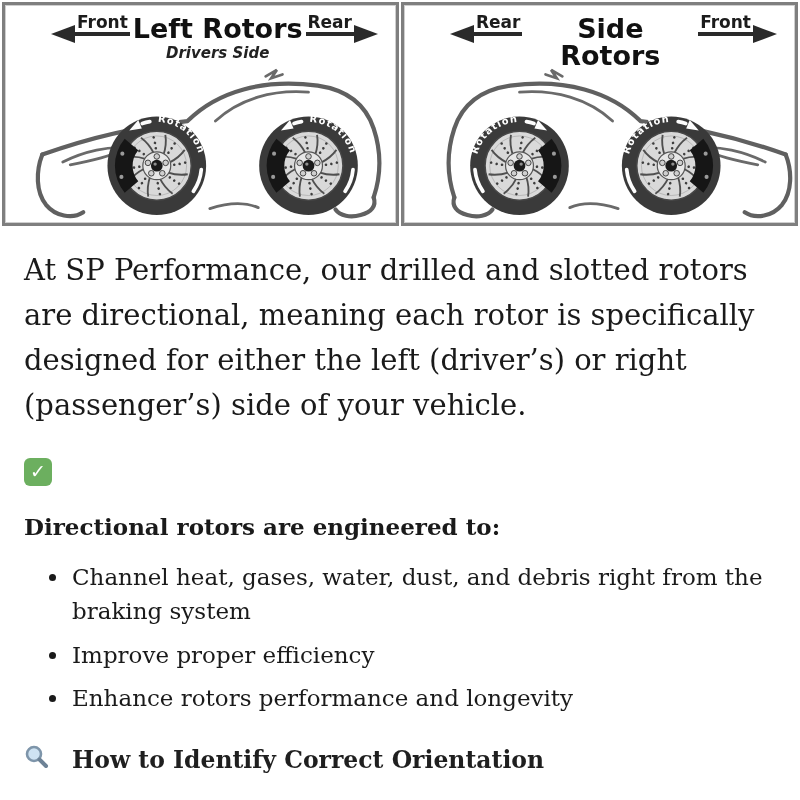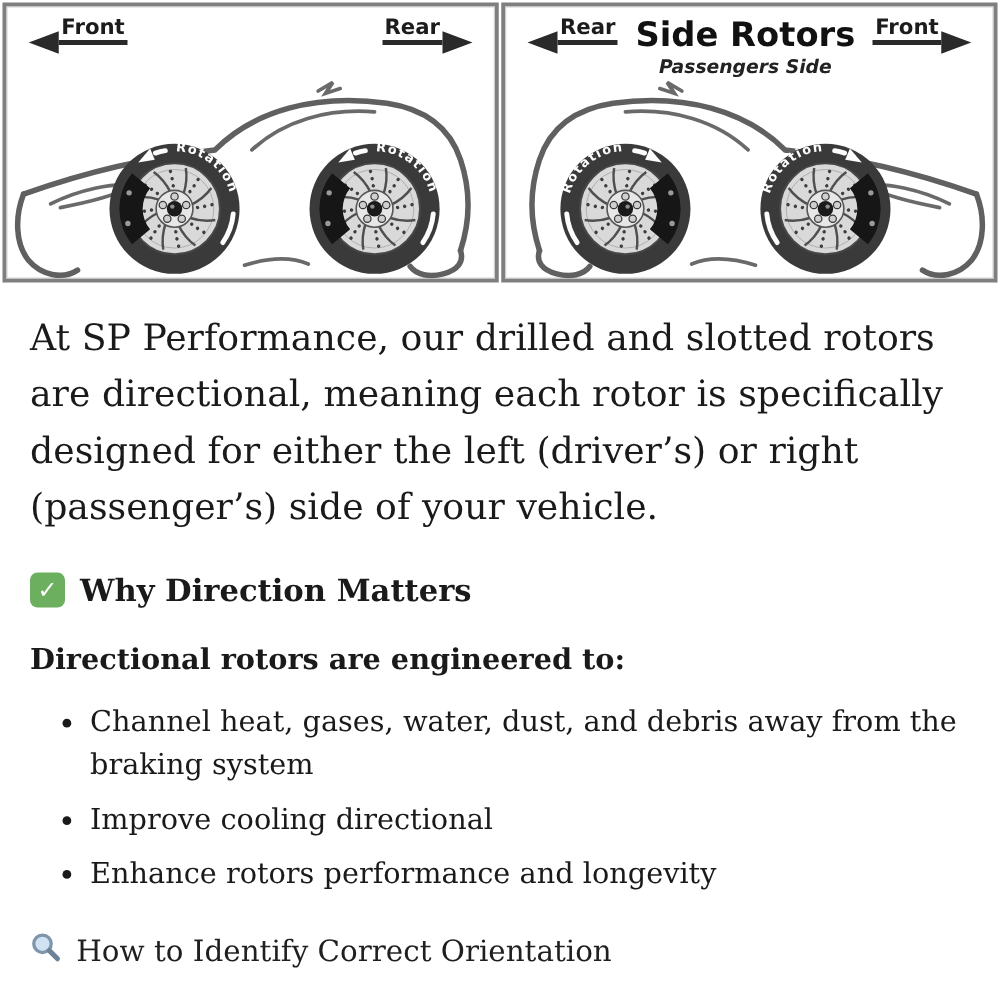--- a/index.html
+++ b/index.html
@@ -1,21 +1,21 @@
 <!DOCTYPE html>
 <html><head>
 <meta charset="utf-8">
 <style>
   html,body{margin:0;padding:0;background:#fff;}
   body{width:800px;height:800px;overflow:hidden;color:#1a1a1a;
        font-family:"DejaVu Serif","Liberation Serif",serif;}
 
   
   .diagram{display:flex;gap:2px;padding:2px 2px 0 2px;}
-  .panel{flex:1;border:3px solid #7f7f7f;background:#fff;box-shadow:inset 0 0 0 1px #cfcfcf;}
+  .panel{flex:1;border:3px solid #7f7f7f;background:#fff;box-shadow:inset 0 0 0 1px #cfcfcf;padding-left:28px;}
   .panel-header{display:flex;justify-content:space-between;align-items:flex-start;
                 height:48px;padding:8px 18px 0 18px;font-family:"DejaVu Sans","Liberation Sans",sans-serif;}
   .dir{display:flex;align-items:flex-end;}
   .dir-label{font-weight:bold;font-size:17px;color:#1c1c1c;
              border-bottom:4px solid #2a2a2a;padding:0 2px 0 2px;line-height:1.1;}
   .tri{width:0;height:0;border-top:9px solid transparent;border-bottom:9px solid transparent;margin-bottom:-7px;}
   .tri-left{border-right:24px solid #2a2a2a;}
   .tri-right{border-left:24px solid #2a2a2a;}
   .titles{text-align:center;margin-top:2px;}
   .panel-title{font-weight:bold;font-size:27px;line-height:1;color:#111;}
@@ -33,22 +33,22 @@
   .content{padding:6px 24px 0 24px;}
   .intro{font-size:29px;line-height:1.55;margin:16px 0 0 0;max-width:760px;}
   .h-check{display:flex;align-items:center;gap:12px;margin:30px 0 0 0;
            font-size:24.5px;font-weight:bold;}
   .check-box{width:28px;height:28px;border-radius:6px;background:#6caf5f;
              display:flex;align-items:center;justify-content:center;flex:0 0 auto;}
   .check-box span{color:#fff;font-family:"DejaVu Sans",sans-serif;font-size:19px;font-weight:bold;line-height:1;}
   .lead{font-size:23px;margin:27px 0 0 0;font-weight:bold;}
   ul.blist{margin:20px 0 0 0;padding:0 0 0 46px;}
   ul.blist li{font-size:23px;line-height:1.5;margin:0 0 9px 0;padding-left:2px;}
-  .h-mag{display:flex;align-items:center;gap:10px;margin:28px 0 0 0;
-         font-size:23.5px;font-weight:normal;color:#1f1f1f;}
+  .h-mag{display:flex;align-items:center;gap:21px;margin:28px 0 0 0;
+         font-size:23.5px;font-weight:bold;color:#1f1f1f;}
   .mag-ico{flex:0 0 auto;display:inline-block;}
 </style>
 </head>
 <body>
 
 <svg width="0" height="0" style="position:absolute" aria-hidden="true">
   <defs>
     <path id="slot" class="slot" d="M 13,-3 C 19,-6 25,-10 30,-17"></path>
     <g id="dots" fill="#3d3d3d">
       <circle cx="17" cy="-8" r="1.4"></circle>
@@ -106,20 +106,24 @@
 </svg>
 
 <div class="diagram">
 
   <div class="panel">
     <div class="panel-header">
       <div class="dir">
         <span class="tri tri-left"></span>
         <span class="dir-label">Front</span>
       </div>
+      <div class="titles">
+        <div class="panel-title">Left Rotors</div>
+        <div class="panel-subtitle">Drivers Side</div>
+      </div>
       <div class="dir">
         <span class="dir-label">Rear</span>
         <span class="tri tri-right"></span>
       </div>
     </div>
     <svg class="car-svg" viewBox="0 0 390 165">
       <use href="#car-body"></use>
       <use href="#wheel" transform="translate(133,108)"></use>
       <use href="#wheel" transform="translate(296,108)"></use>
       <g transform="translate(133,108)">
@@ -136,21 +140,20 @@
   </div>
 
   <div class="panel">
     <div class="panel-header">
       <div class="dir">
         <span class="tri tri-left"></span>
         <span class="dir-label">Rear</span>
       </div>
       <div class="titles">
         <div class="panel-title">Side Rotors</div>
-        <div class="panel-subtitle">Passengers Side</div>
       </div>
       <div class="dir">
         <span class="dir-label">Front</span>
         <span class="tri tri-right"></span>
       </div>
     </div>
     <svg class="car-svg" viewBox="0 0 390 165">
       <g transform="translate(390,0) scale(-1,1)">
         <use href="#car-body"></use>
         <use href="#wheel" transform="translate(133,108)"></use>
@@ -171,28 +174,27 @@
 </div>
 
 <div class="content">
 
   <p class="intro">At SP Performance, our drilled and slotted rotors are directional, meaning each rotor is specifically designed for either the left (driver’s) or right (passenger’s) side of your vehicle.</p>
 
   <div class="h-check">
     <span class="check-box">
       <span>✓</span>
     </span>
-    <span>Why Direction Matters</span>
   </div>
 
   <p class="lead">Directional rotors are engineered to:</p>
 
   <ul class="blist">
-    <li>Channel heat, gases, water, dust, and debris away from the braking system</li>
-    <li>Improve cooling directional</li>
+    <li>Channel heat, gases, water, dust, and debris right from the braking system</li>
+    <li>Improve proper efficiency</li>
     <li>Enhance rotors performance and longevity</li>
   </ul>
 
   <div class="h-mag">
     <span class="mag-ico">
       <svg width="27" height="27" viewBox="0 0 27 27">
         <circle cx="10" cy="10" r="7" fill="#cfe3f3" stroke="#7e95aa" stroke-width="2.6"></circle>
         <line x1="15.5" y1="15.5" x2="22" y2="22" stroke="#6d8296" stroke-width="4" stroke-linecap="round"></line>
       </svg>
     </span>

